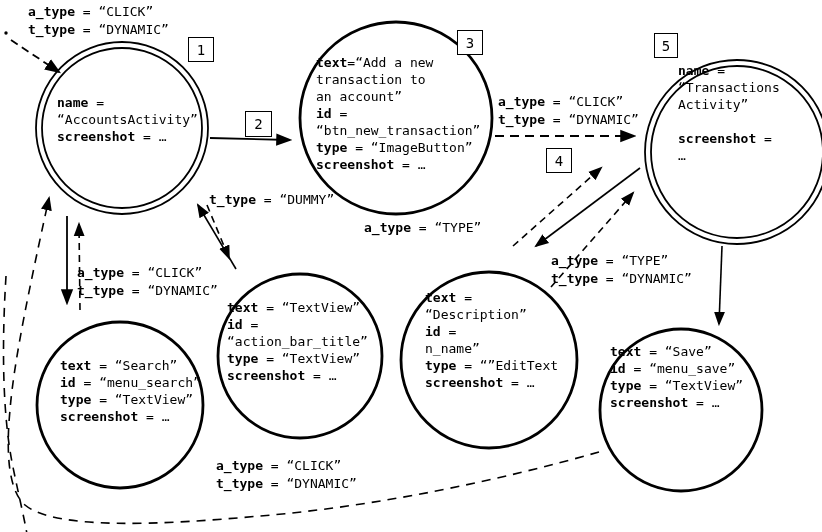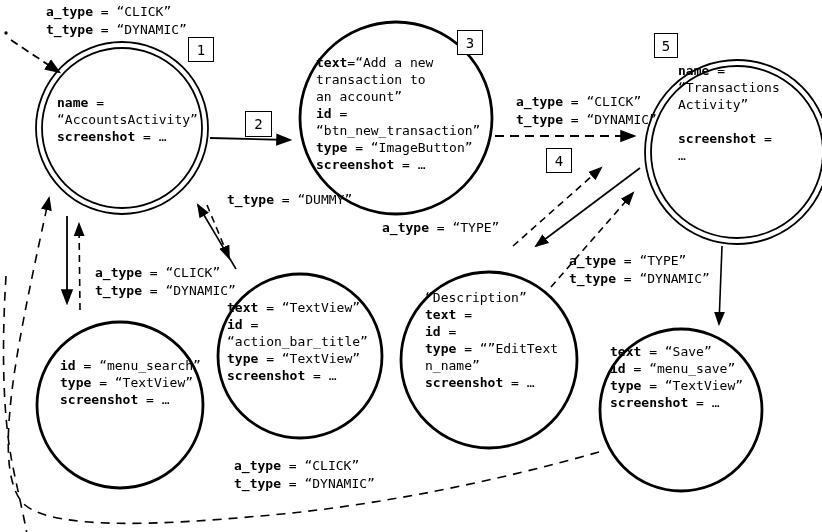--- a/index.html
+++ b/index.html
@@ -1,20 +1,20 @@
 <!DOCTYPE html>
 <html><head>
 <meta charset="utf-8">
 <style>
   html,body{margin:0;padding:0;background:#fff;}
   .stage{position:relative;width:822px;height:532px;background:#ffffff;color:#000;
          font-family:"DejaVu Sans Mono","Liberation Mono",monospace;overflow:hidden;}
   .stage svg{position:absolute;left:0;top:0;width:822px;height:532px;}
   .node-text{position:absolute;font-size:13px;line-height:17px;white-space:pre;}
-  .edge-label{position:absolute;font-size:13px;line-height:17.5px;white-space:pre;margin-left:18px;}
+  .edge-label{position:absolute;font-size:13px;line-height:17.5px;white-space:pre;}
   .b{font-weight:bold;}
   .badge{position:absolute;box-sizing:border-box;border:1.6px solid #000;background:#fff;
          font-size:14px;text-align:center;display:flex;align-items:center;justify-content:center;}
 </style>
 </head>
 <body>
 
 <div class="stage">
 
   <svg viewBox="0 0 822 532">
@@ -92,23 +92,23 @@
 
   <div class="badge" style="left:188px;top:37px;width:26px;height:25px;">1</div>
   <div class="badge" style="left:245px;top:111px;width:27px;height:26px;">2</div>
   <div class="badge" style="left:457px;top:30px;width:26px;height:25px;">3</div>
   <div class="badge" style="left:546px;top:148px;width:26px;height:25px;">4</div>
   <div class="badge" style="left:654px;top:33px;width:24px;height:25px;">5</div>
 
   <div class="node-text" style="left:57px;top:94px;"><div><span class="b">name</span><span> =</span></div><div><span>“AccountsActivity”</span></div><div><span class="b">screenshot</span><span> = …</span></div></div>
   <div class="node-text" style="left:316px;top:54px;"><div><span class="b">text</span><span>=“Add a new</span></div><div><span>transaction to</span></div><div><span>an account”</span></div><div><span class="b">id</span><span> =</span></div><div><span>“btn_new_transaction”</span></div><div><span class="b">type</span><span> = “ImageButton”</span></div><div><span class="b">screenshot</span><span> = …</span></div></div>
   <div class="node-text" style="left:678px;top:62px;"><div><span class="b">name</span><span> =</span></div><div><span>“Transactions</span></div><div><span>Activity”</span></div><div>&nbsp;</div><div><span class="b">screenshot</span><span> =</span></div><div><span>…</span></div></div>
-  <div class="node-text" style="left:60px;top:357px;"><div><span class="b">id</span><span> = “menu_search”</span></div><div><span class="b">type</span><span> = “TextView”</span></div><div><span class="b">screenshot</span><span> = …</span></div></div>
+  <div class="node-text" style="left:60px;top:357px;"><div><span class="b">text</span><span> = “Search”</span></div><div><span class="b">id</span><span> = “menu_search”</span></div><div><span class="b">type</span><span> = “TextView”</span></div><div><span class="b">screenshot</span><span> = …</span></div></div>
   <div class="node-text" style="left:227px;top:299px;"><div><span class="b">text</span><span> = “TextView”</span></div><div><span class="b">id</span><span> =</span></div><div><span>“action_bar_title”</span></div><div><span class="b">type</span><span> = “TextView”</span></div><div><span class="b">screenshot</span><span> = …</span></div></div>
-  <div class="node-text" style="left:425px;top:289px;"><div><span>“Description”</span></div><div><span class="b">text</span><span> =</span></div><div><span class="b">id</span><span> =</span></div><div><span class="b">type</span><span> = “”EditText</span></div><div><span>n_name”</span></div><div><span class="b">screenshot</span><span> = …</span></div></div>
+  <div class="node-text" style="left:425px;top:289px;"><div><span class="b">text</span><span> =</span></div><div><span>“Description”</span></div><div><span class="b">id</span><span> =</span></div><div><span>n_name”</span></div><div><span class="b">type</span><span> = “”EditText</span></div><div><span class="b">screenshot</span><span> = …</span></div></div>
   <div class="node-text" style="left:610px;top:343px;"><div><span class="b">text</span><span> = “Save”</span></div><div><span class="b">id</span><span> = “menu_save”</span></div><div><span class="b">type</span><span> = “TextView”</span></div><div><span class="b">screenshot</span><span> = …</span></div></div>
 
   <div class="edge-label" style="left:28px;top:3px;"><div><span class="b">a_type</span><span> = “CLICK”</span></div><div><span class="b">t_type</span><span> = “DYNAMIC”</span></div></div>
   <div class="edge-label" style="left:209px;top:191px;"><div><span class="b">t_type</span><span> = “DUMMY”</span></div></div>
   <div class="edge-label" style="left:364px;top:219px;"><div><span class="b">a_type</span><span> = “TYPE”</span></div></div>
   <div class="edge-label" style="left:498px;top:93px;"><div><span class="b">a_type</span><span> = “CLICK”</span></div><div><span class="b">t_type</span><span> = “DYNAMIC”</span></div></div>
   <div class="edge-label" style="left:551px;top:252px;"><div><span class="b">a_type</span><span> = “TYPE”</span></div><div><span class="b">t_type</span><span> = “DYNAMIC”</span></div></div>
   <div class="edge-label" style="left:77px;top:264px;"><div><span class="b">a_type</span><span> = “CLICK”</span></div><div><span class="b">t_type</span><span> = “DYNAMIC”</span></div></div>
   <div class="edge-label" style="left:216px;top:457px;"><div><span class="b">a_type</span><span> = “CLICK”</span></div><div><span class="b">t_type</span><span> = “DYNAMIC”</span></div></div>
 

